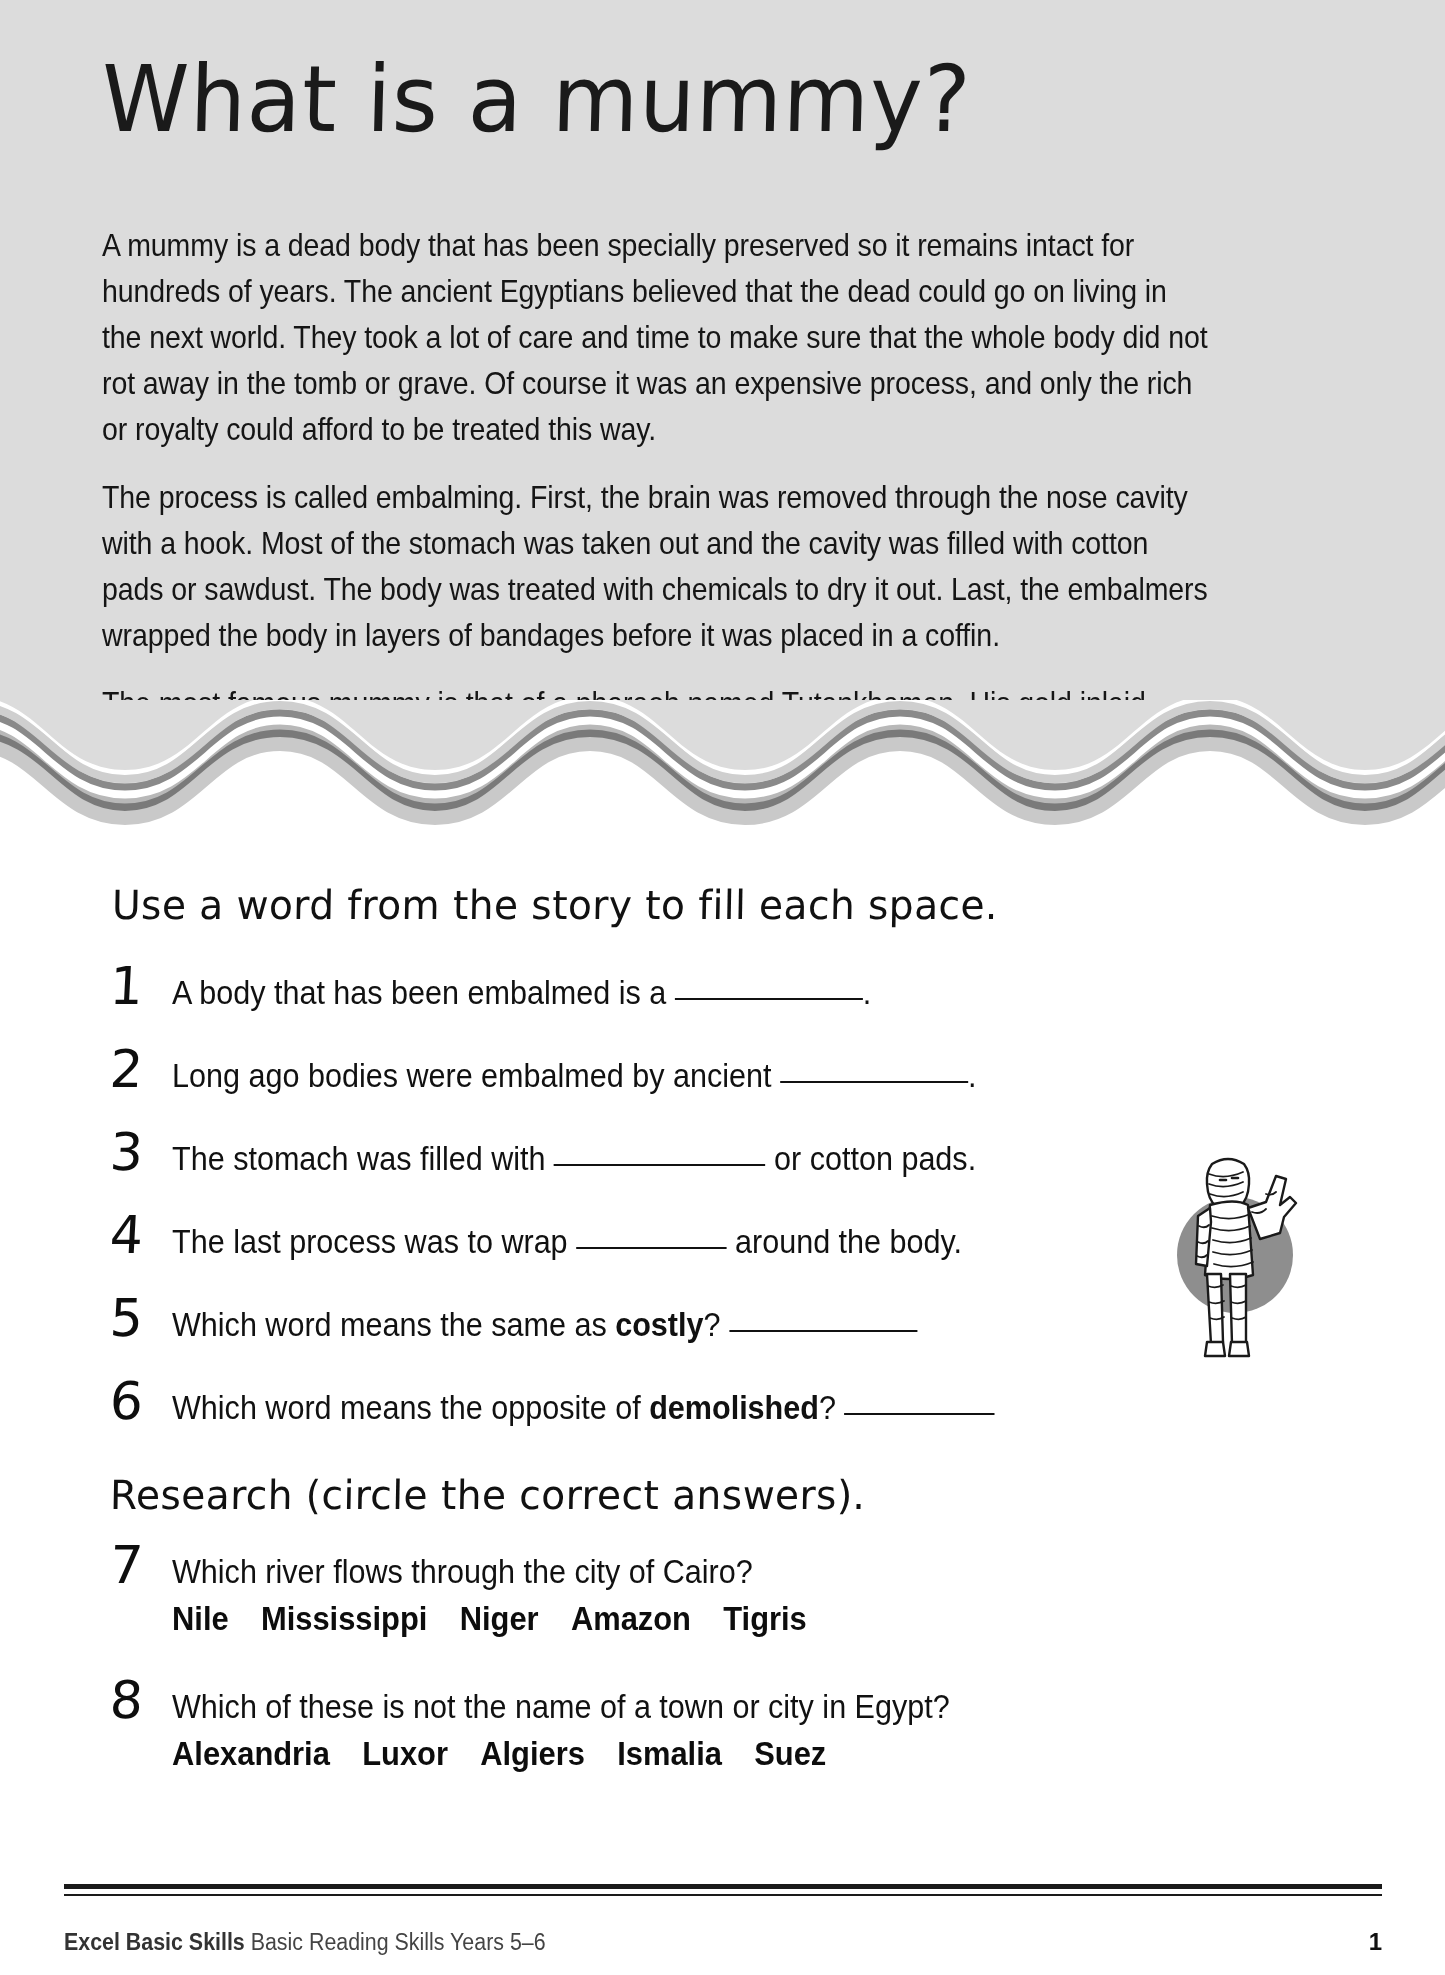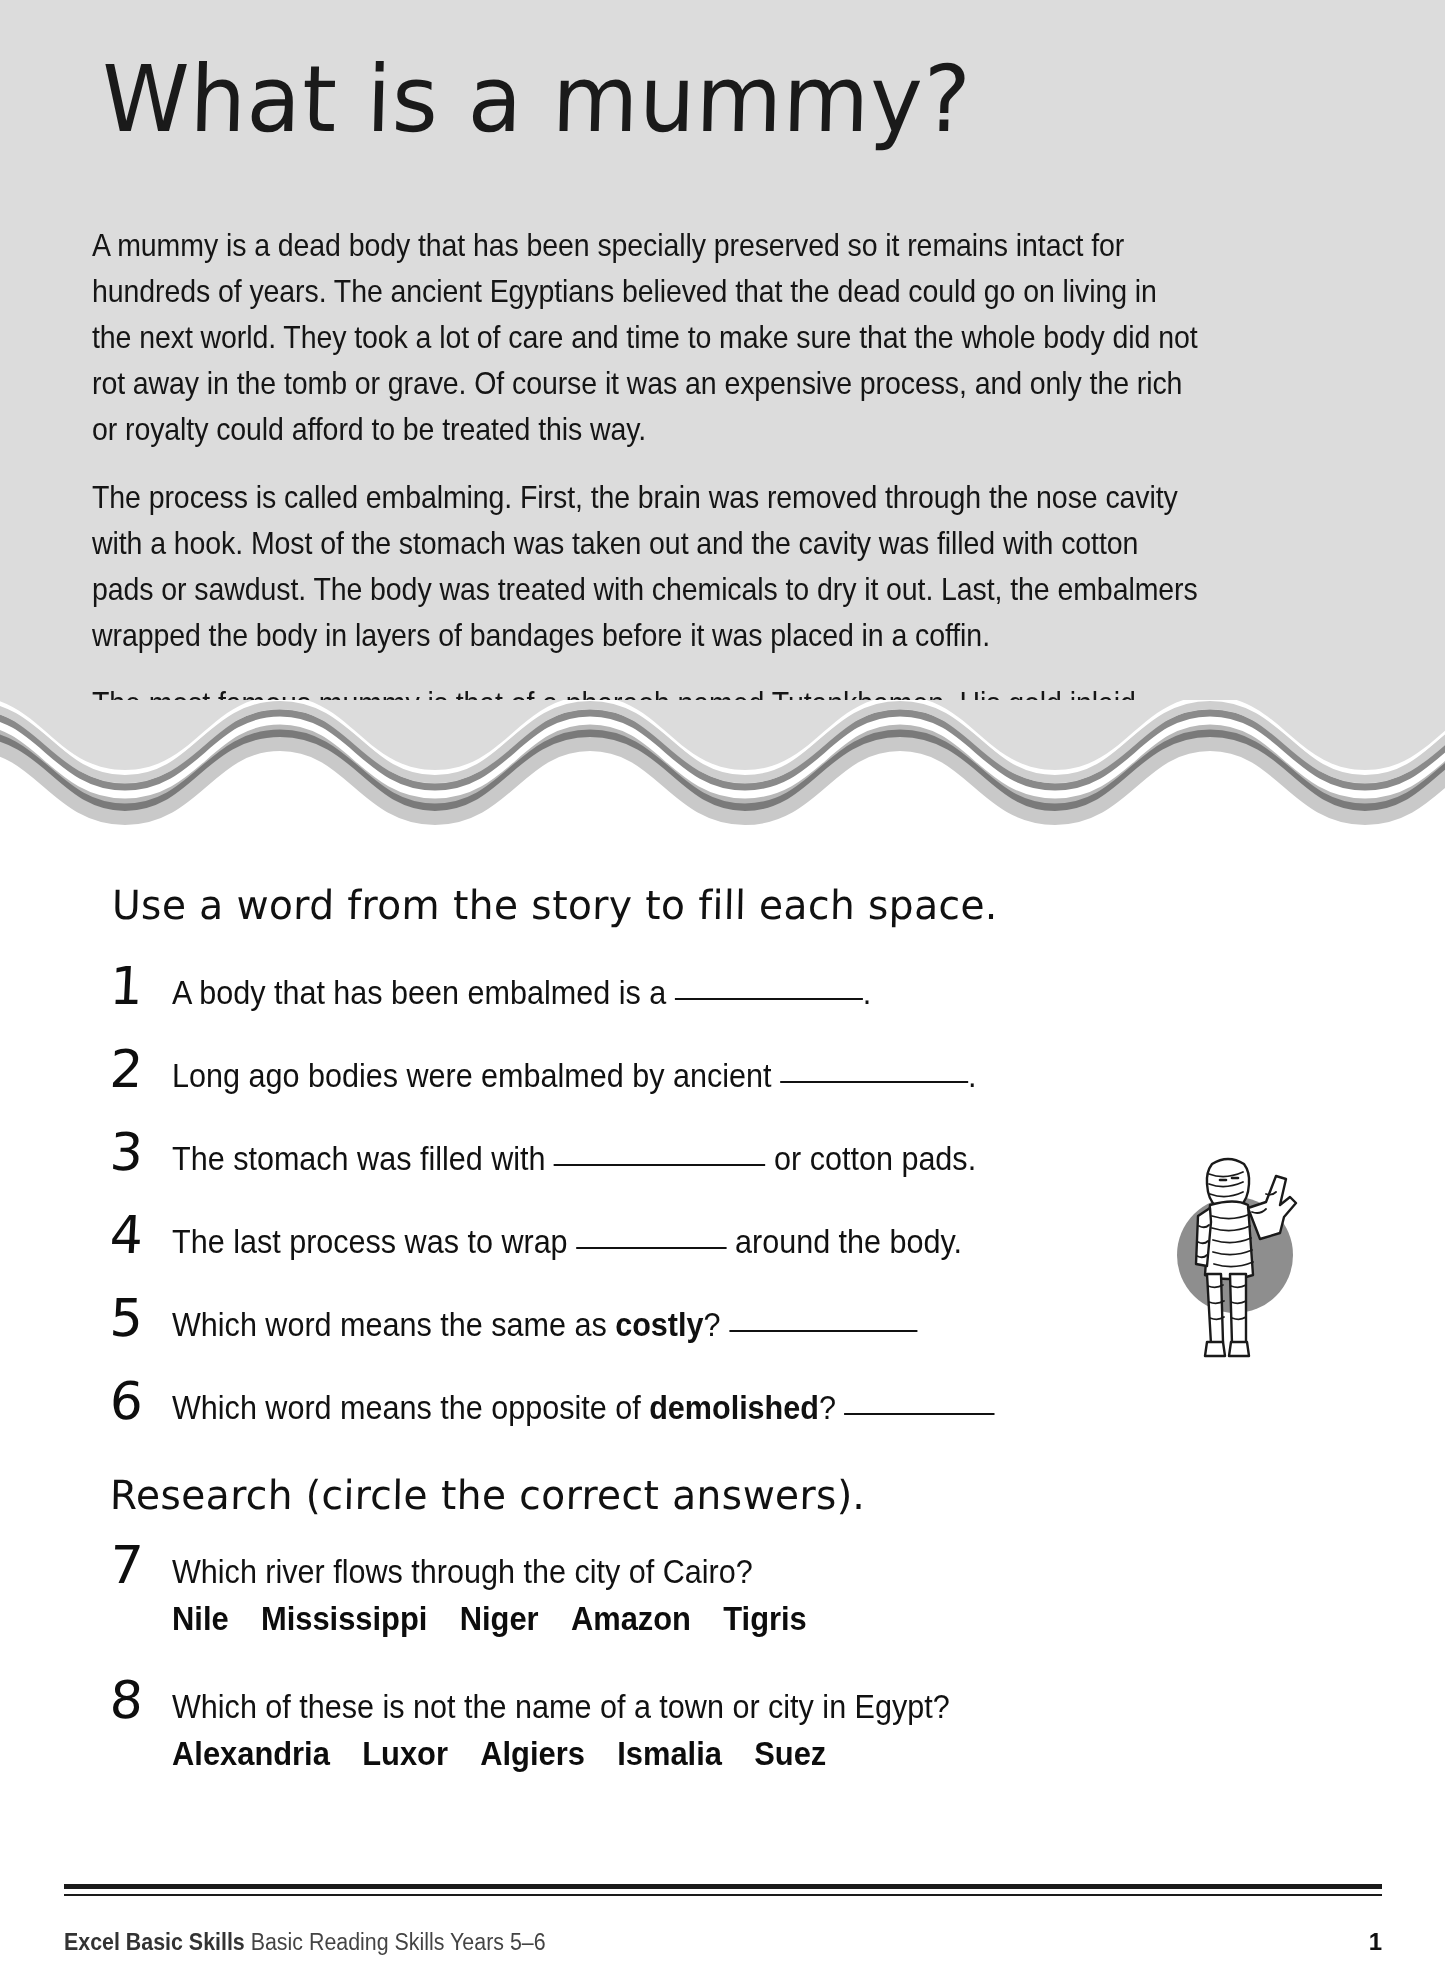--- a/index.html
+++ b/index.html
@@ -34,21 +34,21 @@
     font-weight: 400;
     color: #1a1a1a;
     letter-spacing: 1px;
     transform: scaleX(0.96) skewX(-1.5deg);
     transform-origin: left top;
     white-space: nowrap;
   }
 
   #story-body {
     position: absolute;
-    left: 92px;
+    left: 102px;
     top: 222px;
     width: 1186px;
   }
   .story-para {
     font-family: "Liberation Sans", sans-serif;
     font-size: 30.5px;
     line-height: 46px;
     color: #151515;
     margin: 0 0 22px 0;
     transform: scaleX(0.935);

